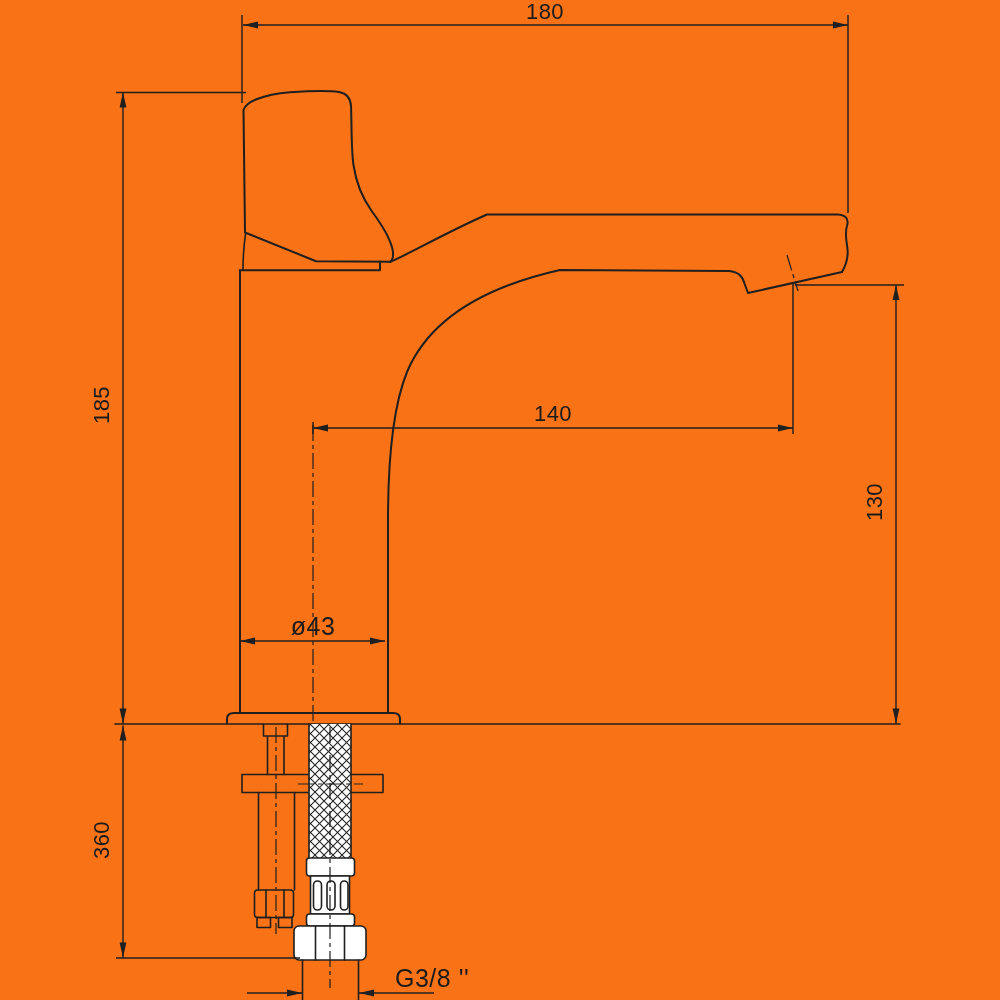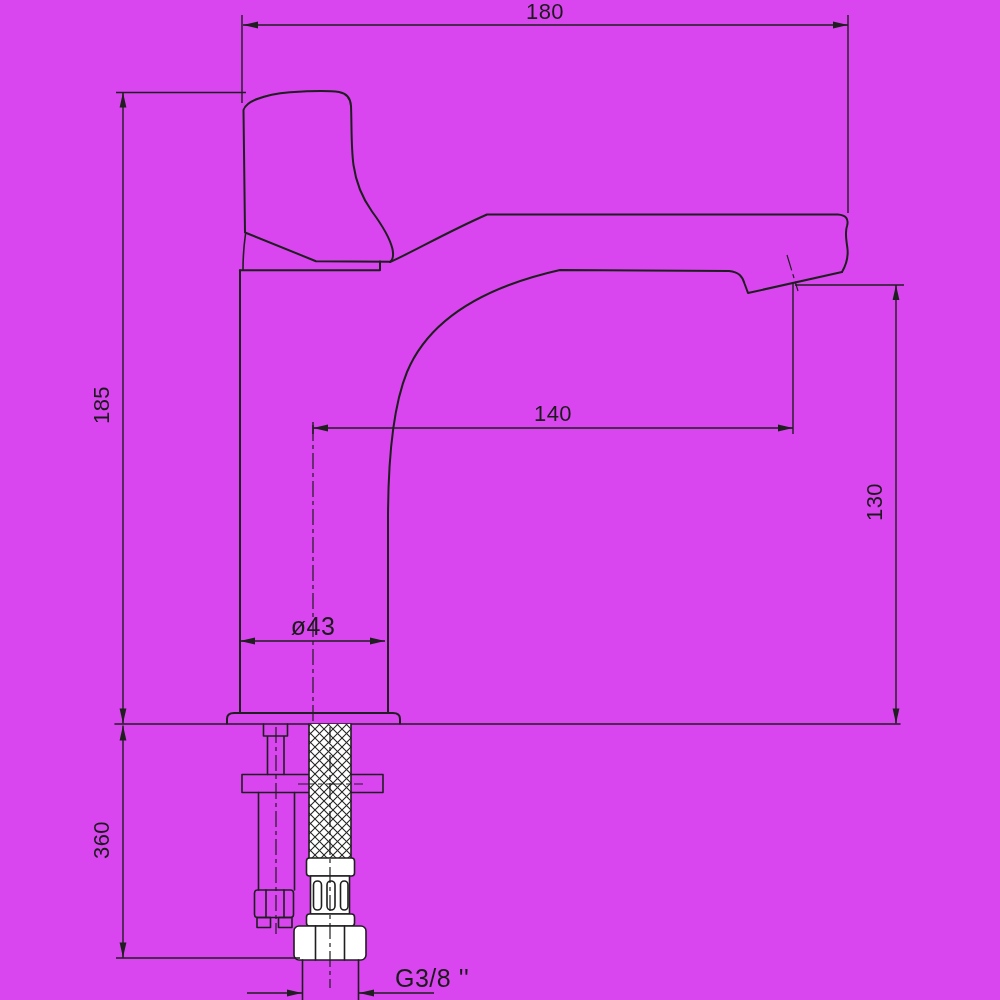--- a/index.html
+++ b/index.html
@@ -1,16 +1,16 @@
 <!DOCTYPE html>
 <html><head>
 <meta charset="utf-8">
 <style>
   html,body{margin:0;padding:0;background:#ffffff;}
-  .stage{width:1000px;height:1000px;position:relative;background:#d946ef;overflow:hidden;}
+  .stage{width:1000px;height:1000px;position:relative;background:#f97316;overflow:hidden;}
   svg{display:block;}
   text{font-family:"Liberation Sans","DejaVu Sans",sans-serif;fill:#1b1b1b;}
   .dimtxt{font-size:22px;letter-spacing:0.5px;}
   .dimtxt-big{font-size:25px;letter-spacing:0.5px;}
   .outline{stroke:#1f1f1f;stroke-width:2;fill:none;stroke-linecap:round;stroke-linejoin:round;}
   .outline-thin{stroke:#1f1f1f;stroke-width:1.6;fill:none;stroke-linecap:round;stroke-linejoin:round;}
   .dim{stroke:#1f1f1f;stroke-width:1.4;fill:none;stroke-linecap:butt;}
   .arrow{fill:#1f1f1f;stroke:none;}
   .cline{stroke:#1f1f1f;stroke-width:1.2;fill:none;stroke-dasharray:16 4 4 4;}
   .whitefill{fill:#ffffff;}

